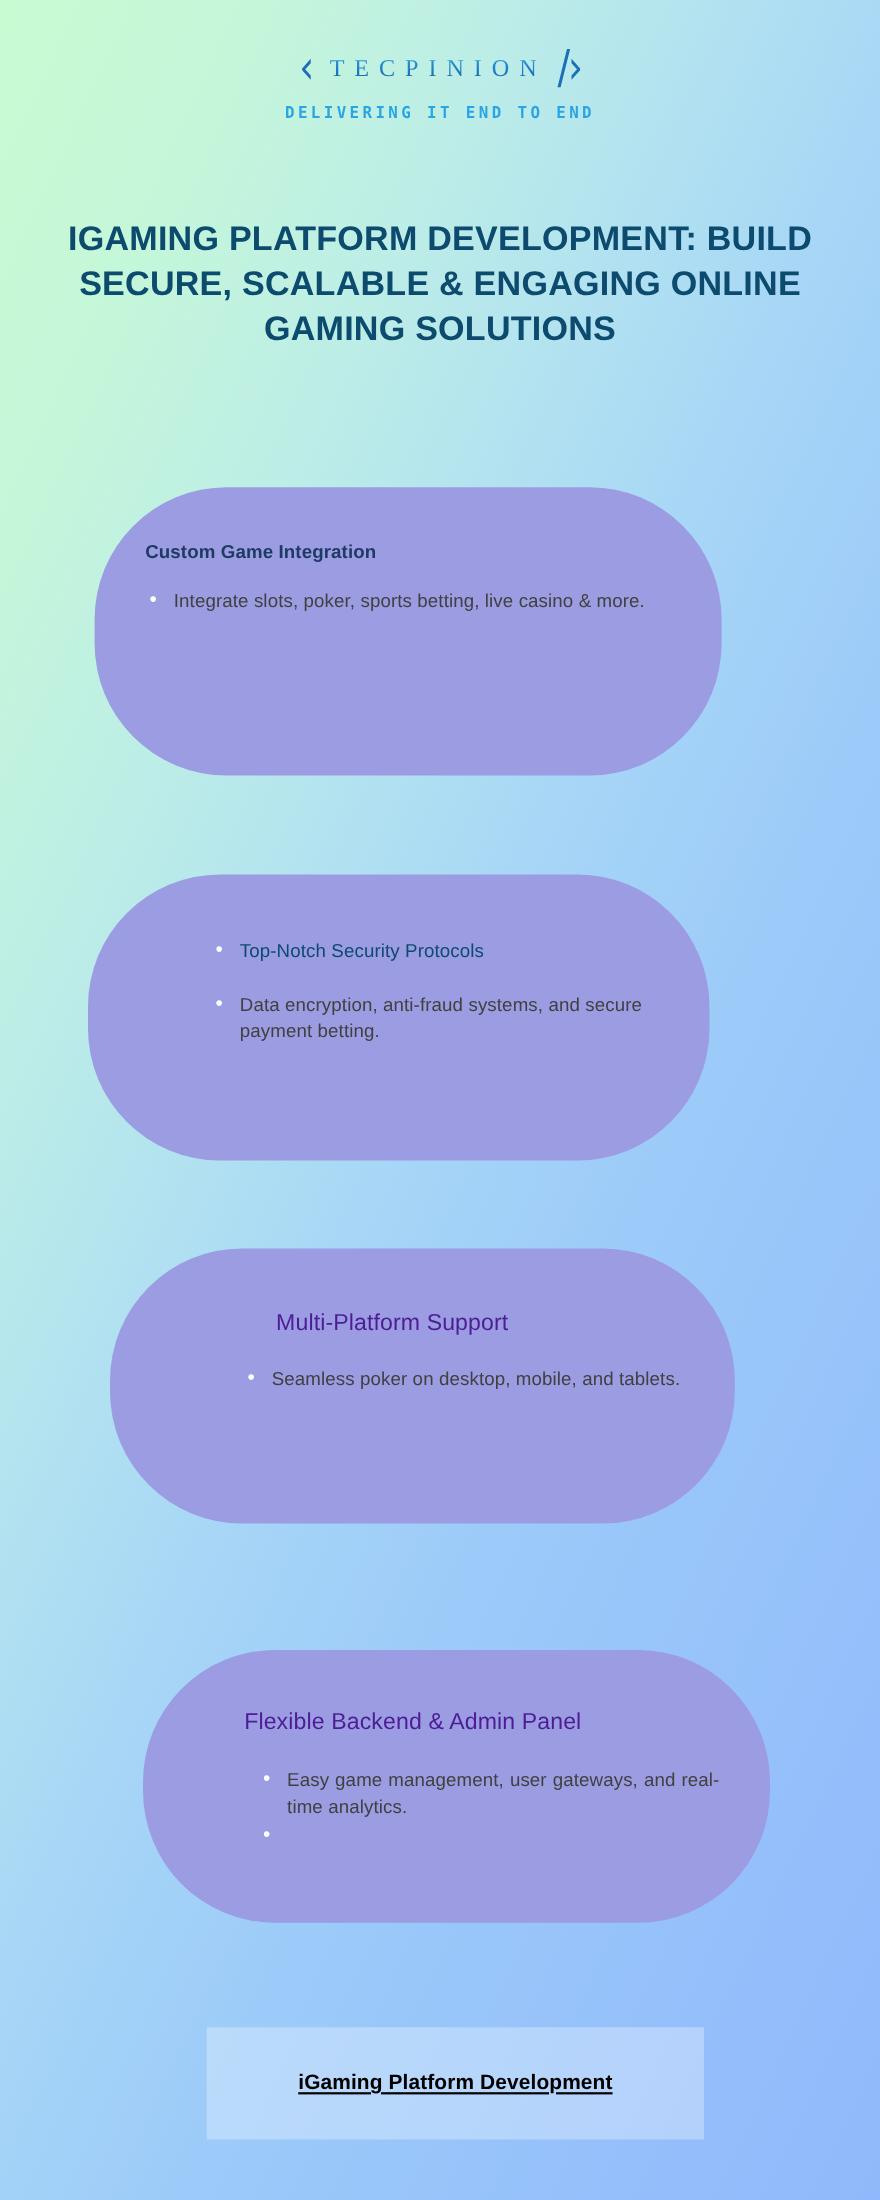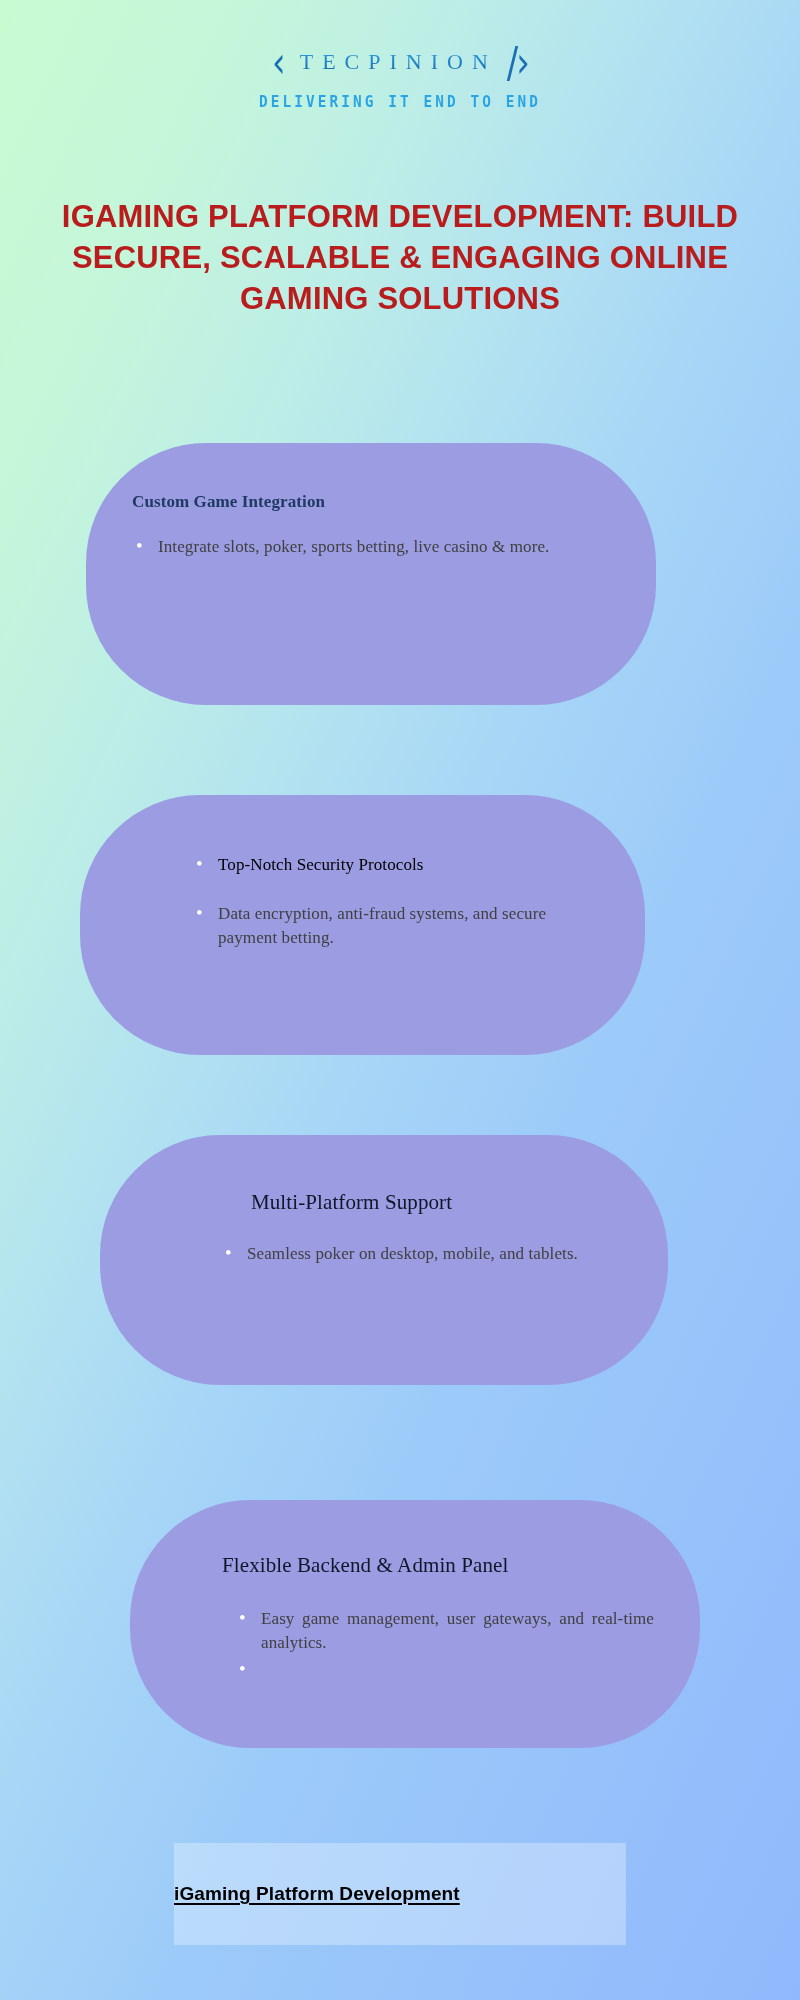--- a/index.html
+++ b/index.html
@@ -91,48 +91,47 @@
   .title {
     position: absolute;
     top: 196px;
     left: 60px;
     width: 680px;
     text-align: center;
     font-size: 31px;
     line-height: 1.33;
     font-weight: 700;
     letter-spacing: 0.2px;
-    color: #b91c1c;
+    color: #0c4a6e;
     text-transform: uppercase;
   }
 
   
   .card {
     position: absolute;
     background: #9b9ce2;
     border-radius: 120px;
     padding: 24px 46px;
-    font-family: Liberation Serif, serif;
   }
 
   .card-heading {
     color: #1f3a63;
     line-height: 1.3;
   }
 
   .card-heading.bold {
     font-weight: 700;
     font-size: 17px;
     letter-spacing: 0.1px;
   }
 
   .card-heading.light {
     font-weight: 400;
     font-size: 21px;
-    color: #0f172a;
+    color: #4c1d95;
     letter-spacing: 0.1px;
   }
 
   ul.bullets {
     list-style: none;
     margin-top: 22px;
   }
 
   ul.bullets li {
     position: relative;
@@ -150,21 +149,21 @@
     content: "•";
     position: absolute;
     left: 4px;
     top: -1px;
     font-size: 19px;
     line-height: 1.3;
     color: #ffffff;
   }
 
   ul.bullets li.dark {
-    color: #000000;
+    color: #0c4a6e;
   }
 
   ul.bullets li.dark::before {
     color: #ffffff;
   }
 
   ul.bullets li.justified {
     text-align: justify;
   }
 
@@ -185,27 +184,27 @@
   #card-3 ul.bullets { padding-left: 35px; margin-top: 26px; }
 
   #card-4 .card-heading { padding-left: 22px; }
   #card-4 ul.bullets { padding-left: 35px; margin-top: 28px; }
   #card-4 ul.bullets li { margin-bottom: 4px; }
 
   
   .footer-box {
     position: absolute;
     top: 1843px;
-    left: 174px;
+    left: 188px;
     width: 452px;
     height: 102px;
     background: rgba(255,255,255,0.30);
     display: flex;
     align-items: center;
-    justify-content: flex-start;
+    justify-content: center;
   }
 
   .footer-link {
     font-size: 19px;
     font-weight: 700;
     color: #000000;
     text-decoration: underline;
     text-underline-offset: 3px;
     text-decoration-thickness: 2px;
     letter-spacing: 0.1px;

